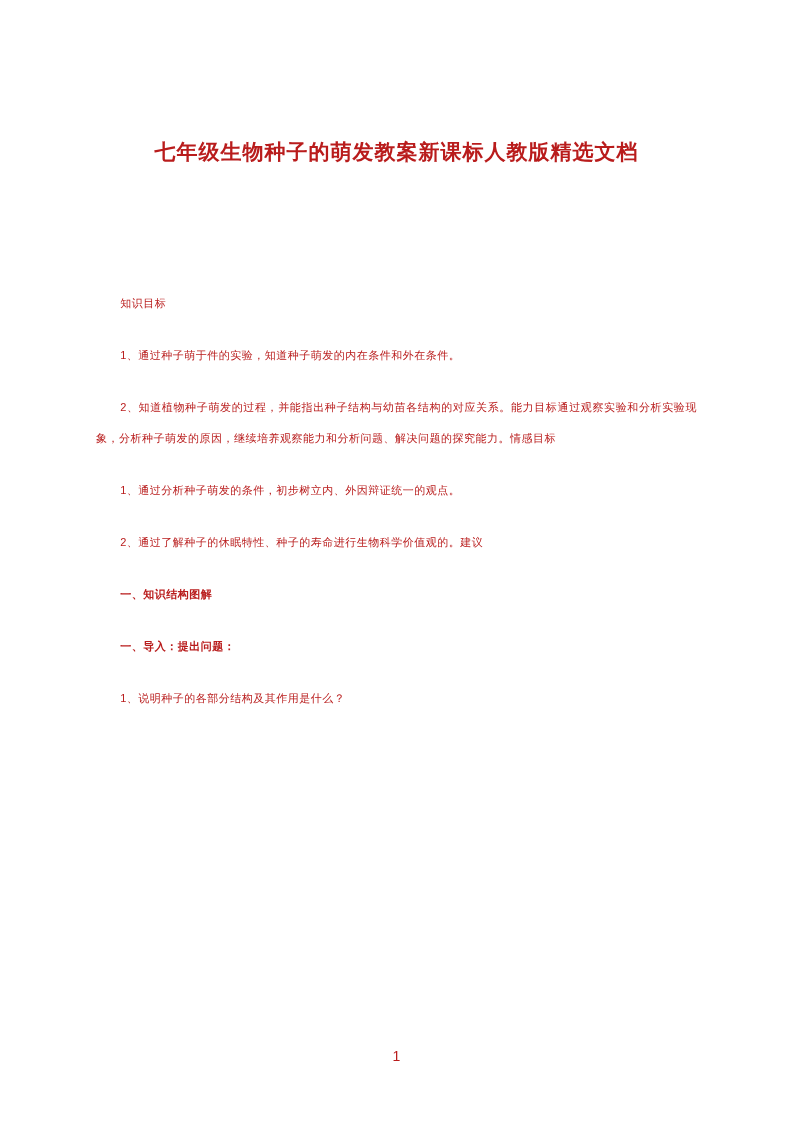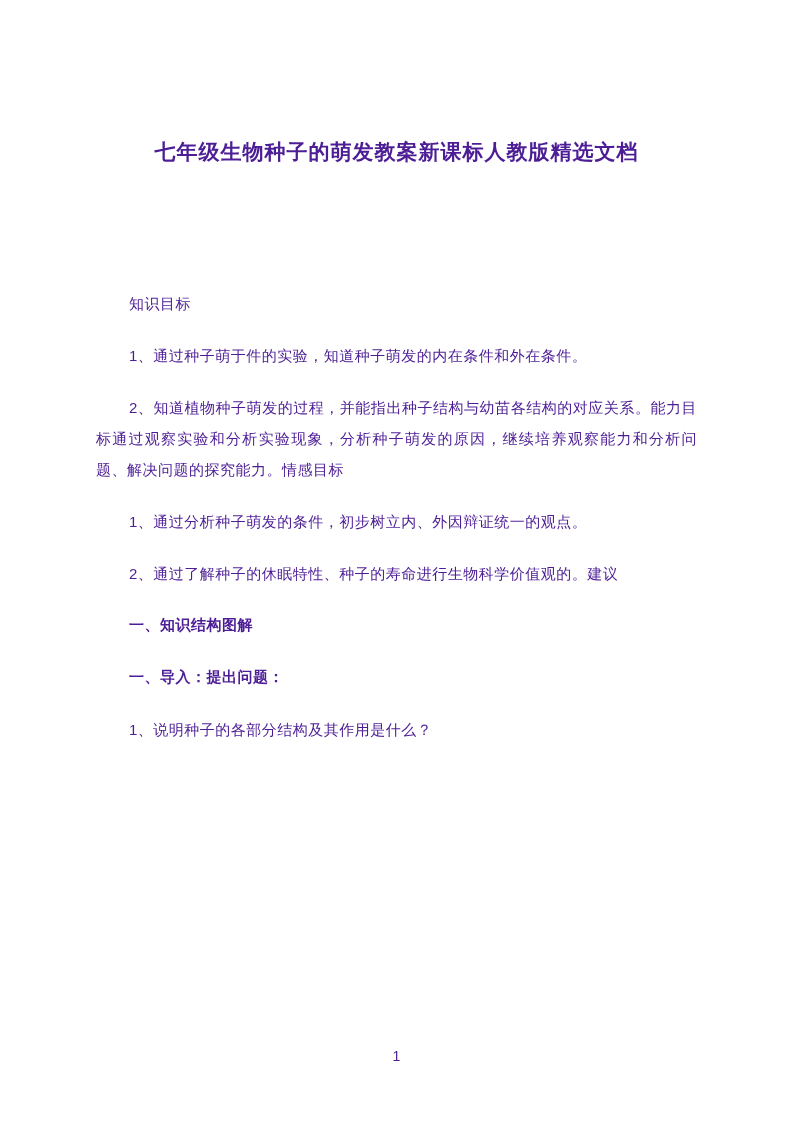--- a/index.html
+++ b/index.html
@@ -7,39 +7,39 @@
     padding: 0;
     background: #ffffff;
   }
   .page {
     position: relative;
     width: 793px;
     height: 1122px;
     background: #ffffff;
     overflow: hidden;
     font-family: "Liberation Serif", "DejaVu Serif", serif;
-    color: #4c1d95;
+    color: #b91c1c;
   }
   .doc-title {
     position: absolute;
     top: 138px;
     left: 96px;
     width: 601px;
     text-align: center;
     font-size: 21px;
     font-weight: bold;
     letter-spacing: 1px;
     font-family: "Liberation Sans", "DejaVu Sans", sans-serif;
   }
   .body-text {
     position: absolute;
     top: 288px;
     left: 96px;
     width: 601px;
-    font-size: 15px;
+    font-size: 11px;
     line-height: 31px;
     font-family: "Liberation Sans", "DejaVu Sans", sans-serif;
   }
   .para {
     margin: 0 0 21px 0;
     text-indent: 2.2em;
     text-align: justify;
     text-justify: inter-ideograph;
     letter-spacing: 0.5px;
   }

